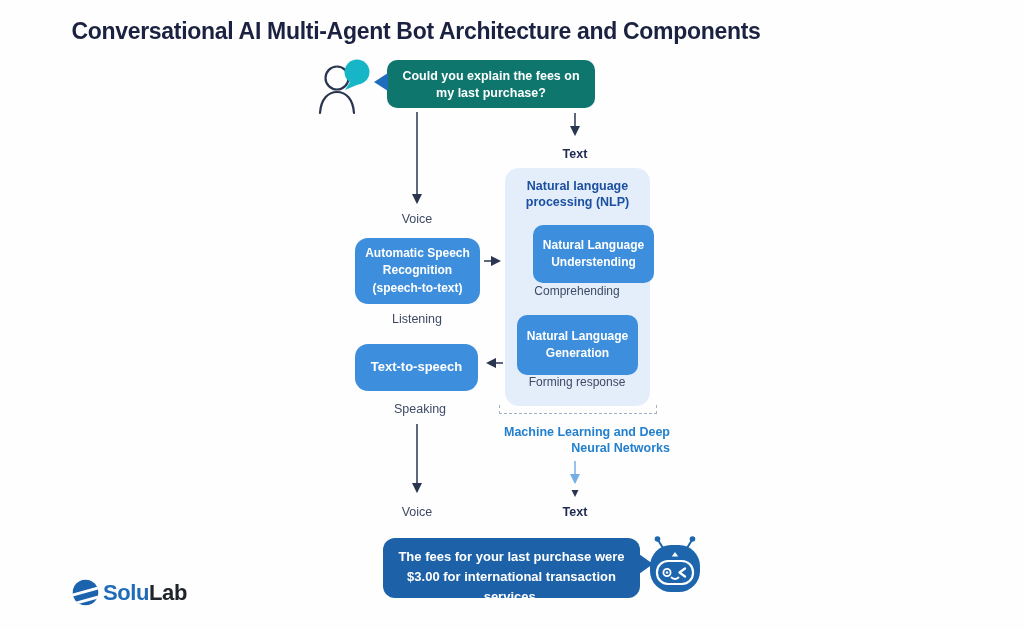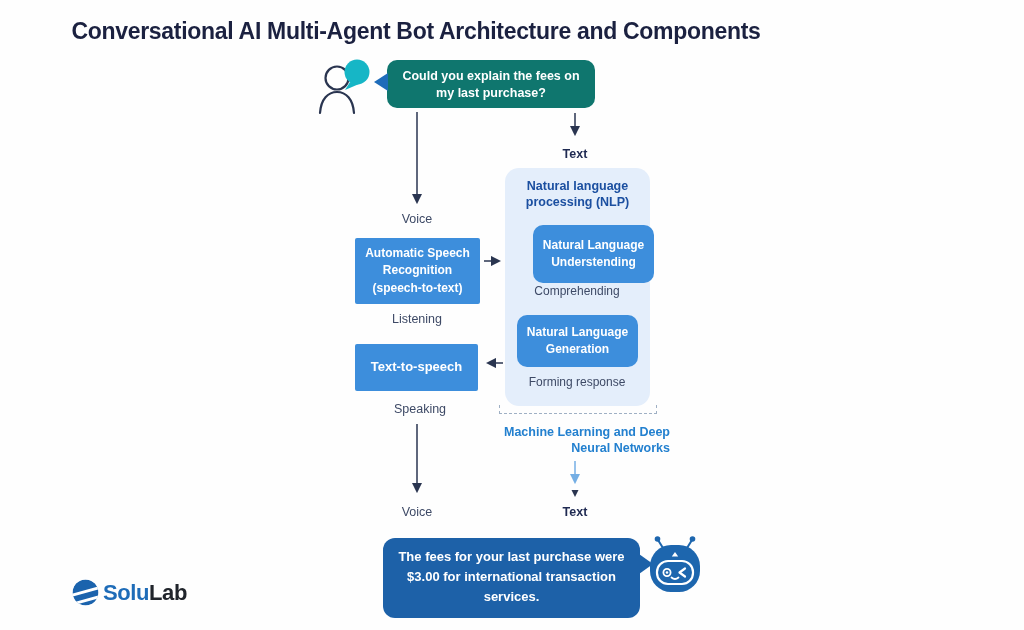--- a/index.html
+++ b/index.html
@@ -20,44 +20,44 @@
   .bubble-user{
     left:387px;top:60px;width:208px;height:48px;background:#0f766e;
     font-size:12.5px;line-height:1.35;padding:8px 12px;
   }
   .bubble-user::before{
     content:"";position:absolute;left:-13px;top:13px;width:0;height:0;
     border-top:9px solid transparent;border-bottom:9px solid transparent;
     border-right:14px solid #1e6cba;
   }
   .bubble-bot{
-    left:383px;top:538px;width:257px;height:80px;background:#1d61a8;
+    left:383px;top:538px;width:257px;height:60px;background:#1d61a8;
     font-size:13px;line-height:1.55;padding:9px 14px;border-radius:12px;
   }
   .bubble-bot::after{
     content:"";position:absolute;right:-13px;top:16px;width:0;height:0;
     border-top:10px solid transparent;border-bottom:10px solid transparent;
     border-left:14px solid #1d61a8;
   }
   
   .proc{
-    background:#3d8edc;border-radius:2px;color:#ffffff;font-weight:700;
+    background:#3d8edc;border-radius:13px;color:#ffffff;font-weight:700;
     text-align:center;display:flex;align-items:center;justify-content:center;
     box-sizing:border-box;font-size:12px;line-height:1.45;padding:4px 8px;
   }
   .asr{left:355px;top:238px;width:125px;height:66px;}
   .tts{left:355px;top:344px;width:123px;height:47px;font-size:13px;}
   
   .nlp-panel{left:505px;top:168px;width:145px;height:238px;background:#e4eefb;border-radius:14px;}
   .nlp-title{
     left:505px;top:179px;width:145px;text-align:center;font-size:12.5px;font-weight:700;
     color:#1b4fa0;line-height:1.25;padding:0 8px;box-sizing:border-box;
   }
   .nlu{left:517px;top:225px;width:121px;height:58px;border-radius:10px;margin-left:16px;}
-  .nlg{left:517px;top:315px;width:121px;height:52px;border-radius:10px;}
+  .nlg{left:517px;top:315px;width:121px;height:60px;border-radius:10px;}
   
   .cap{font-size:12.5px;color:#3e4a66;text-align:center;}
   .cap-bold{font-size:12.5px;font-weight:700;color:#1f2a52;text-align:center;}
   .lbl-voice-in{left:387px;top:212px;width:60px;}
   .lbl-text-in{left:545px;top:147px;width:60px;}
   .lbl-listening{left:377px;top:312px;width:80px;}
   .lbl-speaking{left:380px;top:402px;width:80px;}
   .lbl-comprehending{left:527px;top:284px;width:100px;font-size:12px;}
   .lbl-forming{left:517px;top:375px;width:120px;font-size:12px;}
   .lbl-voice-out{left:387px;top:505px;width:60px;}

